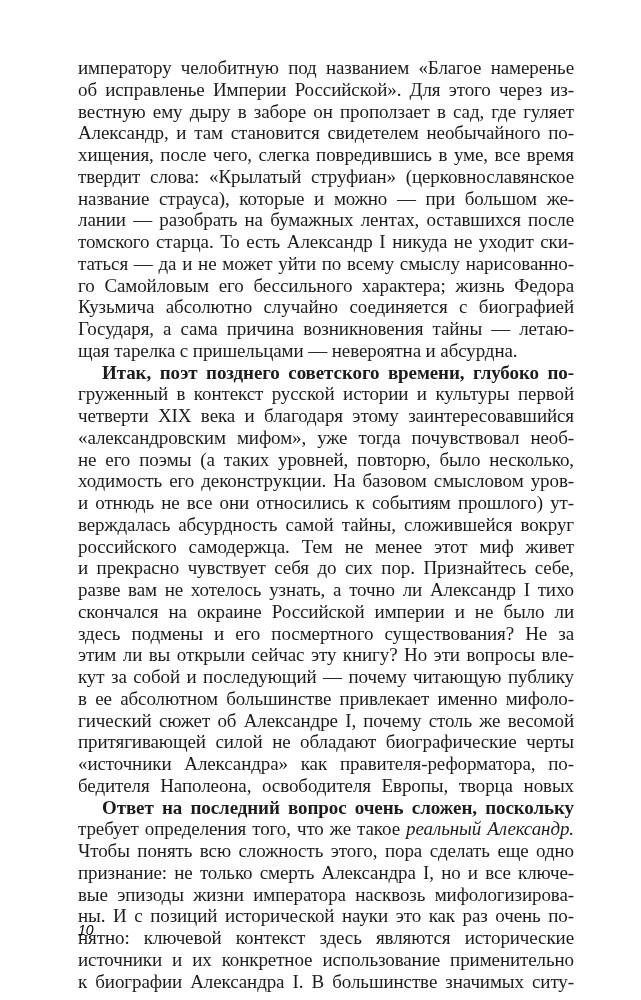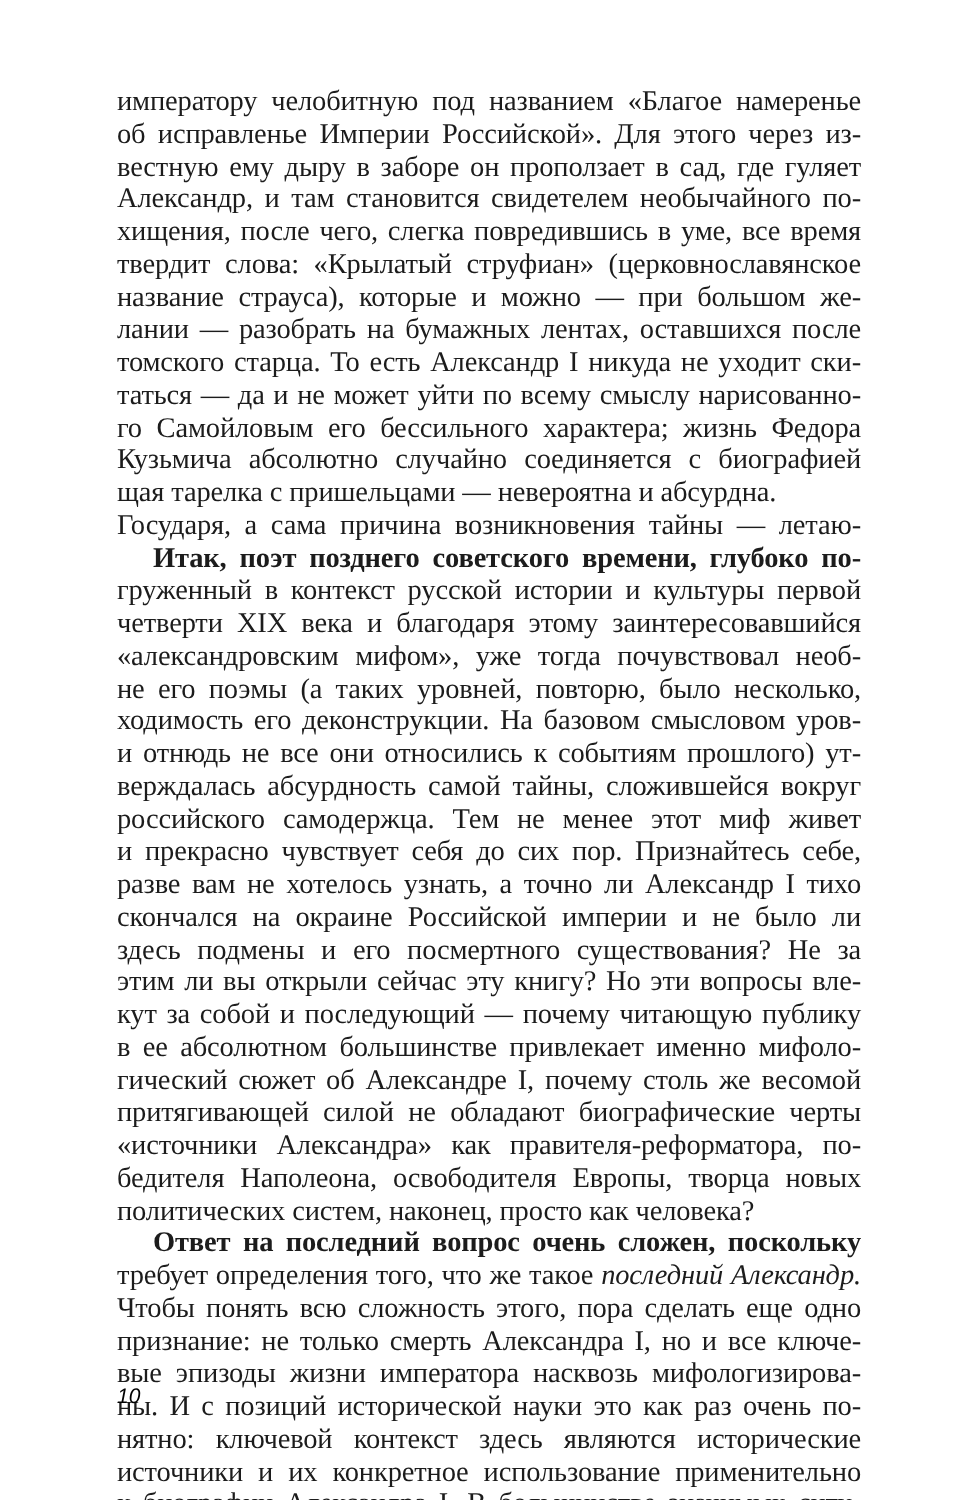--- a/index.html
+++ b/index.html
@@ -32,22 +32,22 @@
     <span class="line">вестную ему дыру в заборе он проползает в сад, где гуляет</span>
     <span class="line">Александр, и там становится свидетелем необычайного по-</span>
     <span class="line">хищения, после чего, слегка повредившись в уме, все время</span>
     <span class="line">твердит слова: «Крылатый струфиан» (церковнославянское</span>
     <span class="line">название страуса), которые и можно — при большом же-</span>
     <span class="line">лании — разобрать на бумажных лентах, оставшихся после</span>
     <span class="line">томского старца. То есть Александр I никуда не уходит ски-</span>
     <span class="line">таться — да и не может уйти по всему смыслу нарисованно-</span>
     <span class="line">го Самойловым его бессильного характера; жизнь Федора</span>
     <span class="line">Кузьмича абсолютно случайно соединяется с биографией</span>
+    <span class="line">Государя, а сама причина возникновения тайны — летаю-</span>
     <span class="line last">щая тарелка с пришельцами — невероятна и абсурдна.</span>
-    <span class="line">Государя, а сама причина возникновения тайны — летаю-</span>
   </div>
   <div>
     <span class="line indent">Итак, поэт позднего советского времени, глубоко по-</span>
     <span class="line">груженный в контекст русской истории и культуры первой</span>
     <span class="line">четверти XIX века и благодаря этому заинтересовавшийся</span>
     <span class="line">«александровским мифом», уже тогда почувствовал необ-</span>
     <span class="line">не его поэмы (а таких уровней, повторю, было несколько,</span>
     <span class="line">ходимость его деконструкции. На базовом смысловом уров-</span>
     <span class="line">и отнюдь не все они относились к событиям прошлого) ут-</span>
     <span class="line">верждалась абсурдность самой тайны, сложившейся вокруг</span>
@@ -56,25 +56,24 @@
     <span class="line">разве вам не хотелось узнать, а точно ли Александр I тихо</span>
     <span class="line">скончался на окраине Российской империи и не было ли</span>
     <span class="line">здесь подмены и его посмертного существования? Не за</span>
     <span class="line">этим ли вы открыли сейчас эту книгу? Но эти вопросы вле-</span>
     <span class="line">кут за собой и последующий — почему читающую публику</span>
     <span class="line">в ее абсолютном большинстве привлекает именно мифоло-</span>
     <span class="line">гический сюжет об Александре I, почему столь же весомой</span>
     <span class="line">притягивающей силой не обладают биографические черты</span>
     <span class="line">«источники Александра» как правителя-реформатора, по-</span>
     <span class="line">бедителя Наполеона, освободителя Европы, творца новых</span>
-    <span class="line last">политических систем, наконец, просто как человека?</span>
   </div>
   <div>
     <span class="line indent">Ответ на последний вопрос очень сложен, поскольку</span>
-    <span class="line"><span>требует определения того, что же такое </span><em>последний Александр.</em></span>
+    <span class="line"><span>требует определения того, что же такое </span><em>реальный Александр.</em></span>
     <span class="line">Чтобы понять всю сложность этого, пора сделать еще одно</span>
     <span class="line">признание: не только смерть Александра I, но и все ключе-</span>
     <span class="line">вые эпизоды жизни императора насквозь мифологизирова-</span>
     <span class="line">ны. И с позиций исторической науки это как раз очень по-</span>
     <span class="line">нятно: ключевой контекст здесь являются исторические</span>
     <span class="line">источники и их конкретное использование применительно</span>
     <span class="line">к биографии Александра I. В большинстве значимых ситу-</span>
 
   </div>
 </div>

